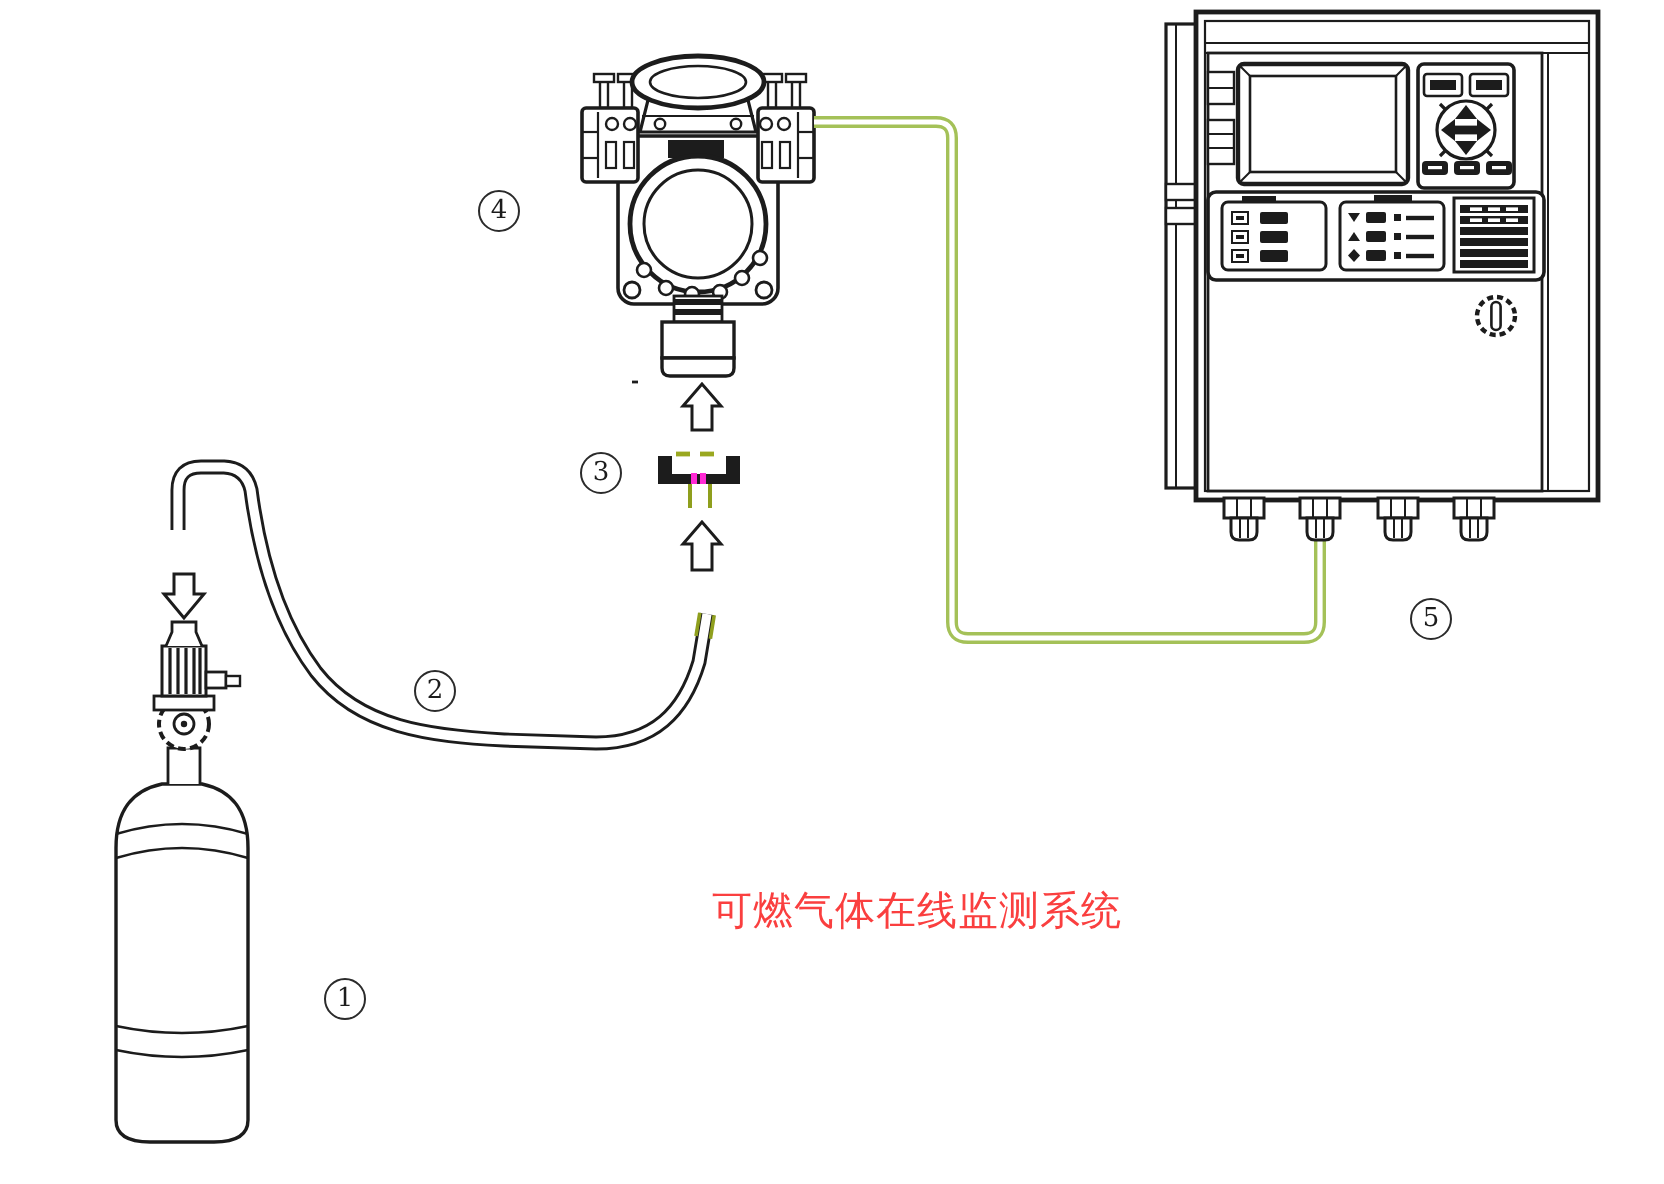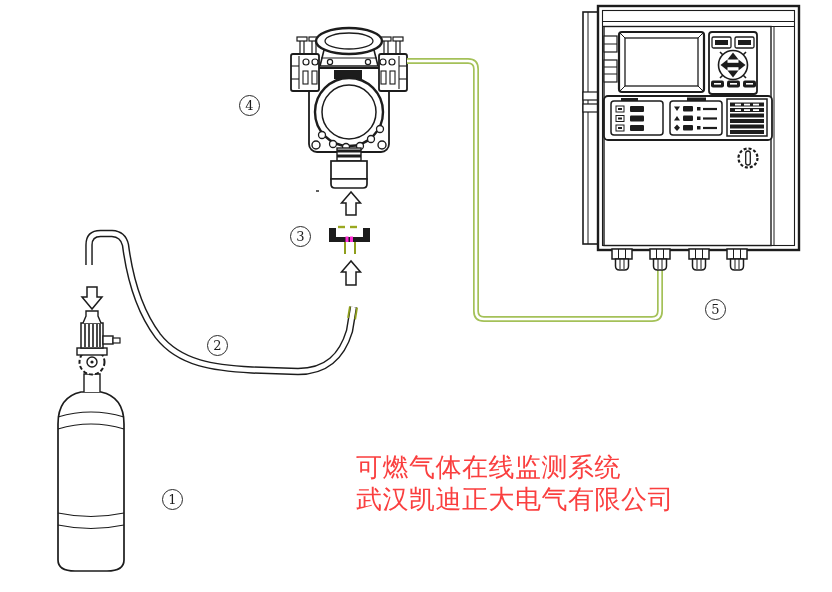--- a/index.html
+++ b/index.html
@@ -4,21 +4,21 @@
 <style>
   *{margin:0;padding:0;box-sizing:border-box}
   html,body{width:832px;height:592px;background:#ffffff;overflow:hidden;
     font-family:"DejaVu Sans","Liberation Sans",sans-serif}
   .stage{position:relative;width:832px;height:592px;background:#ffffff}
   .diagram-svg{position:absolute;left:0;top:0}
   .callout{position:absolute;width:21px;height:21px;border:1.5px solid #2b2b2b;
     border-radius:50%;display:flex;align-items:center;justify-content:center;
     font-family:"DejaVu Serif","Liberation Serif",serif;font-size:13px;color:#1c1c1c;
     background:#ffffff;z-index:3}
-  .caption{position:absolute;left:356px;top:452px;color:#fa3f3f;font-size:26px;
+  .caption{position:absolute;left:356px;top:440px;color:#fa3f3f;font-size:20px;
     line-height:31.5px;letter-spacing:.5px;white-space:nowrap;z-index:3}
 </style>
 </head>
 <body>
 
 <div class="stage">
 
 <svg class="diagram-svg" width="832" height="592" viewBox="0 0 832 592">
 
   <g stroke="#1c1c1c" fill="none">
@@ -309,16 +309,15 @@
 </svg>
 
   <span class="callout" style="left:162px;top:489px">1</span>
   <span class="callout" style="left:207px;top:335px">2</span>
   <span class="callout" style="left:290px;top:226px">3</span>
   <span class="callout" style="left:239px;top:95px">4</span>
   <span class="callout" style="left:705px;top:299px">5</span>
 
   <div class="caption">
     <div>可燃气体在线监测系统</div>
-    <div>武汉凯迪正大电气有限公司</div>
   </div>
 
 </div>
 
 </body></html>

